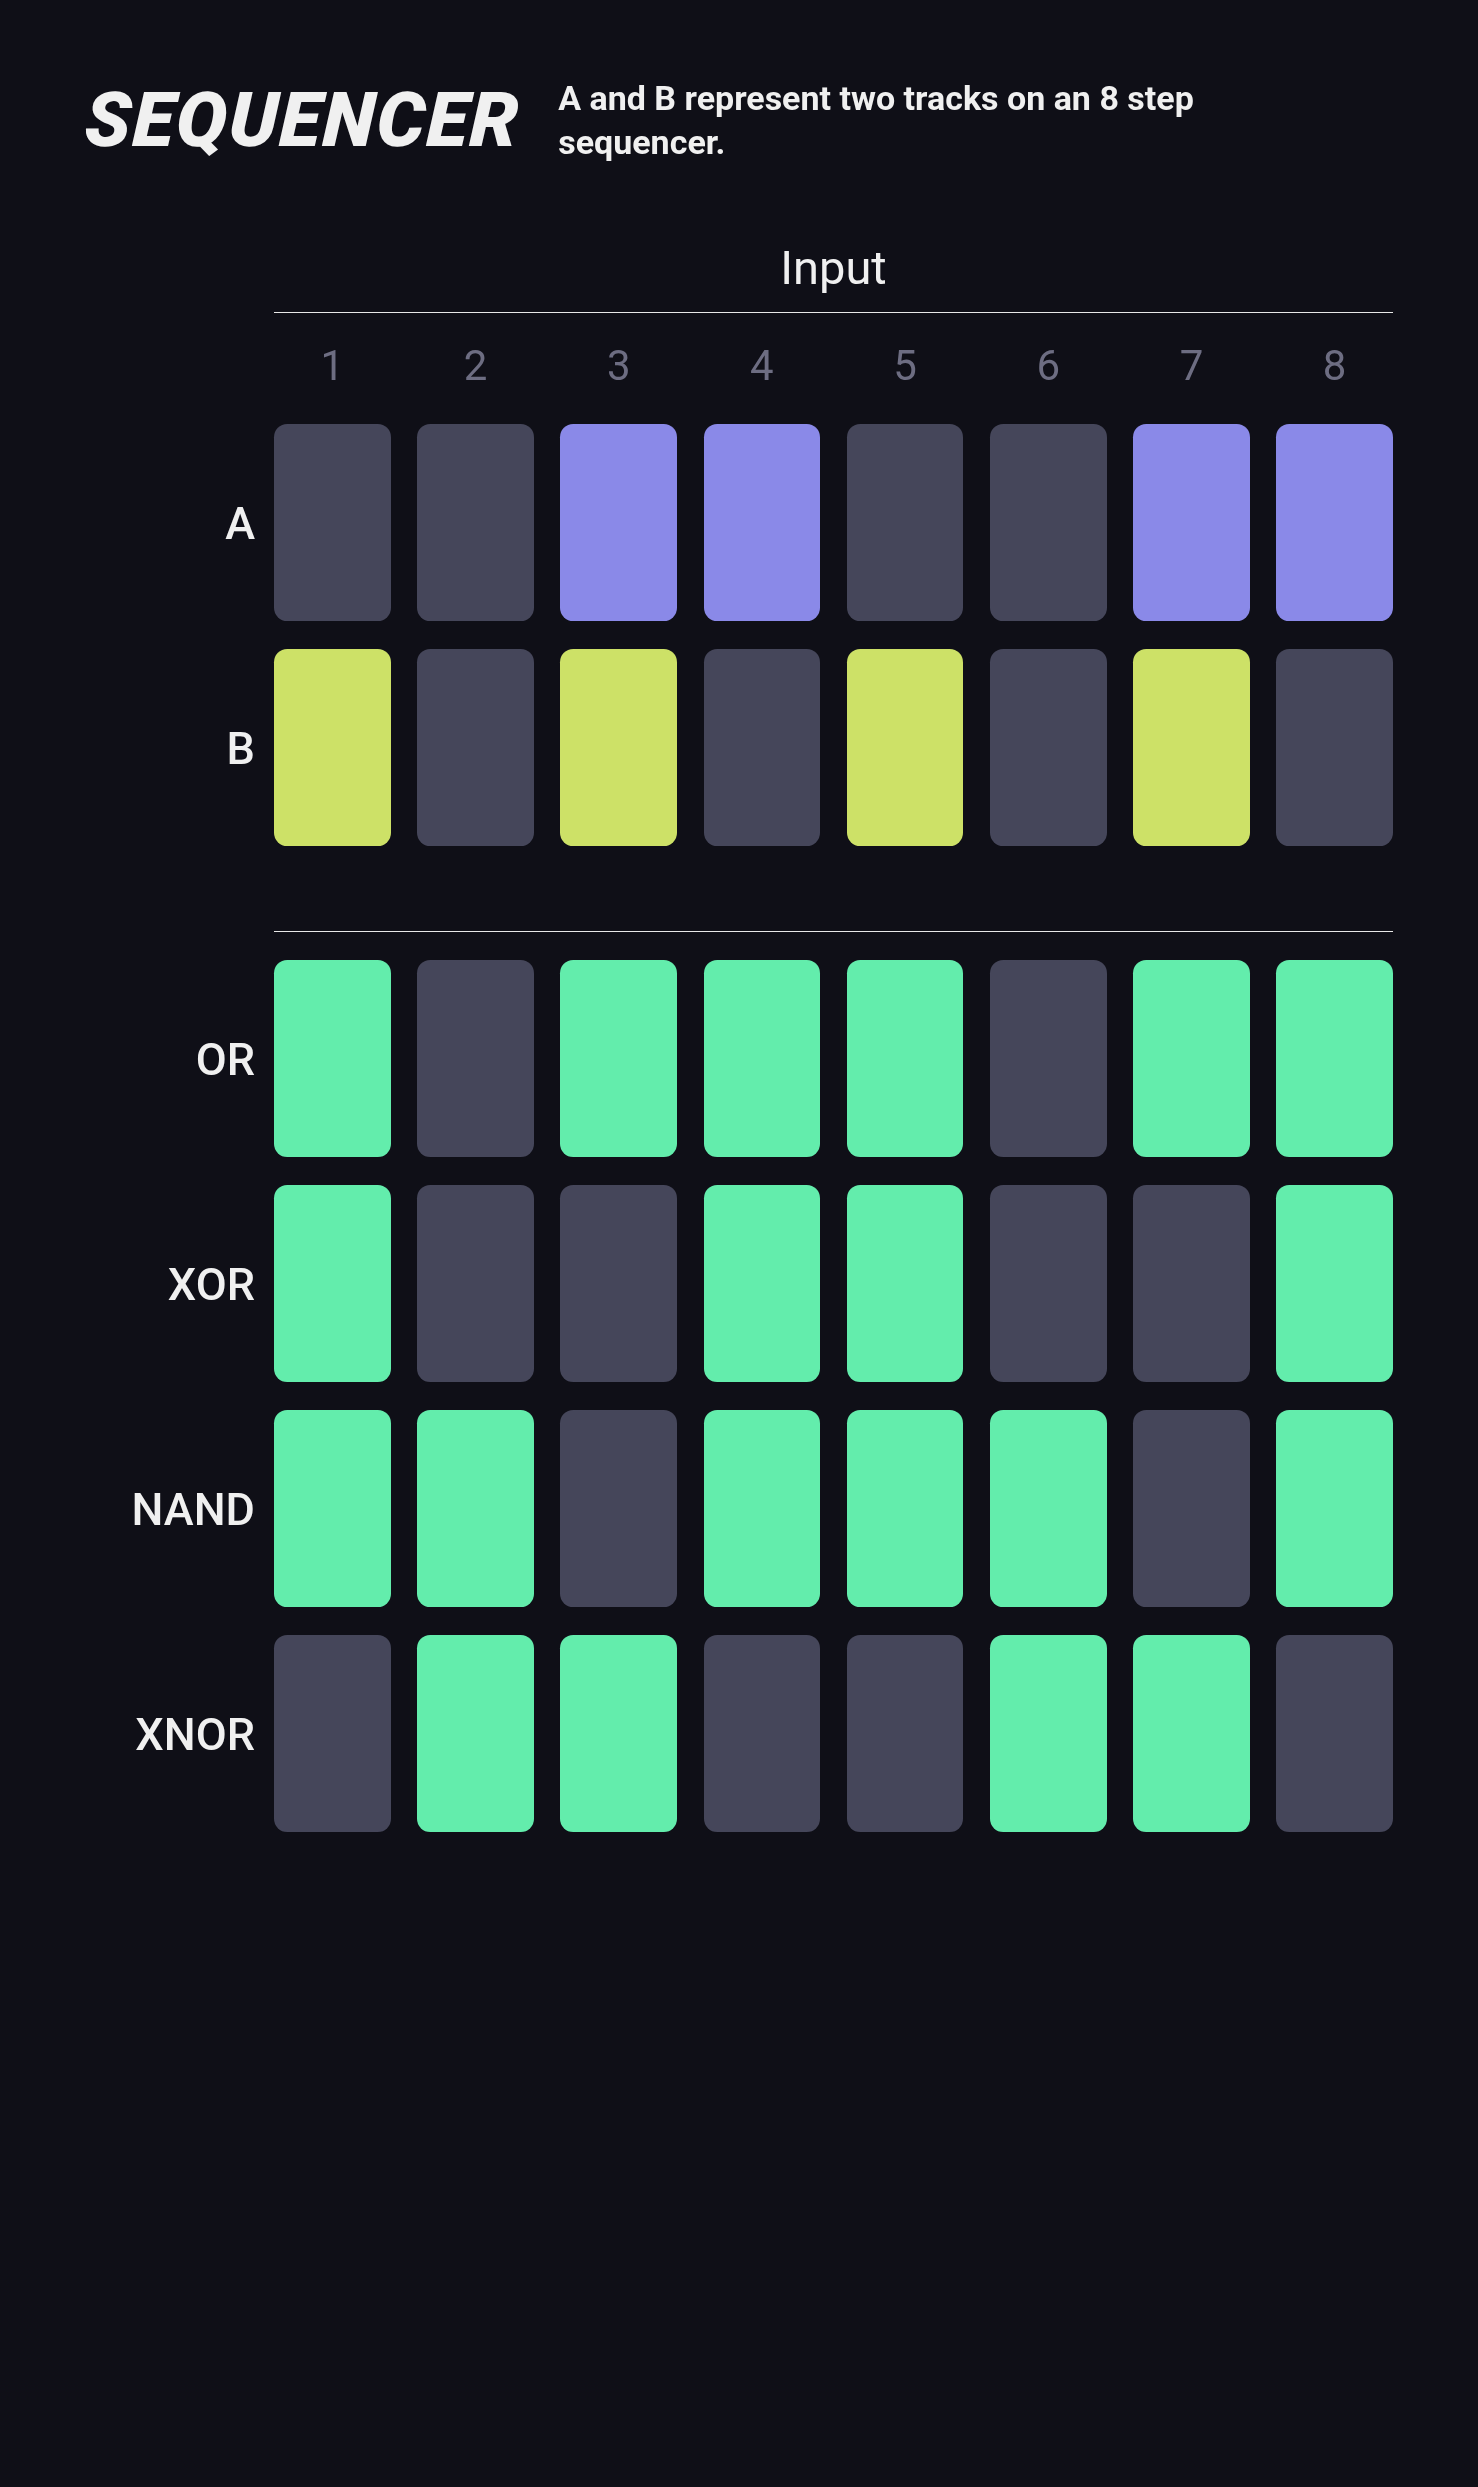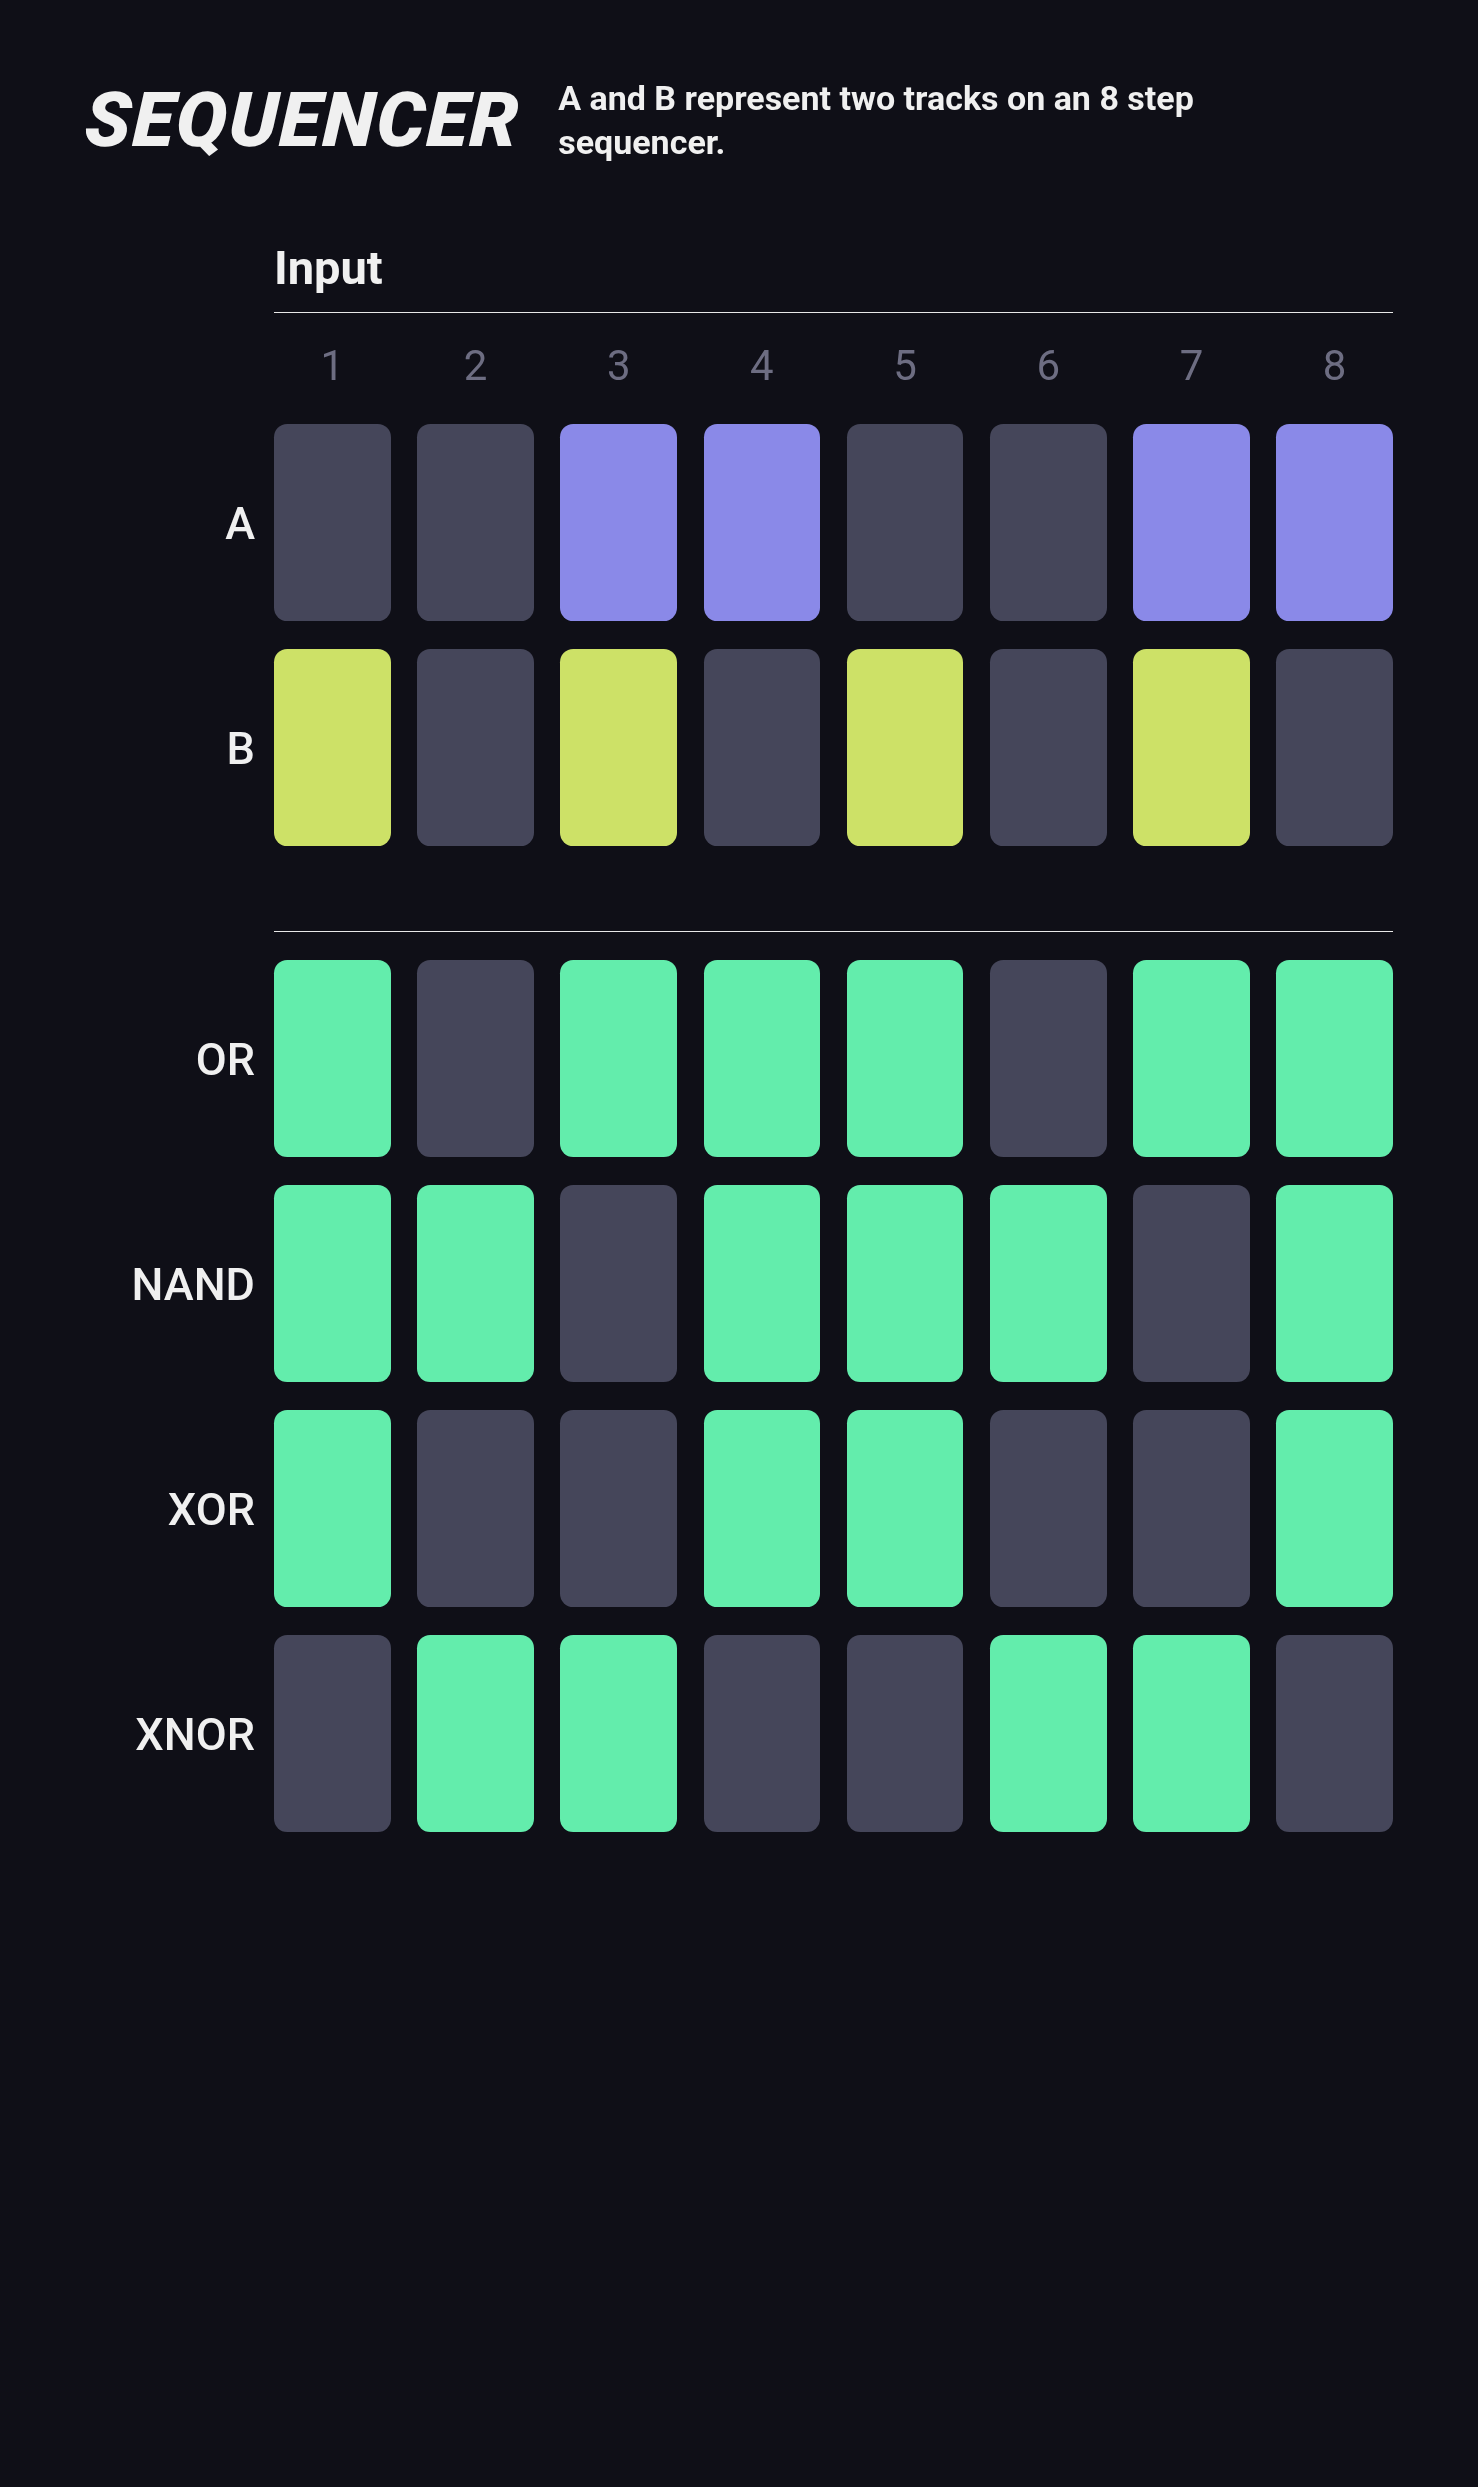--- a/index.html
+++ b/index.html
@@ -27,22 +27,23 @@
   }
   .subtitle {
     font-size: 34px;
     font-weight: 700;
     line-height: 1.3;
     max-width: 662px;
   }
 
   .section-heading {
     font-size: 47px;
-    font-weight: 700;
+    font-weight: 400;
     margin-bottom: 17px;
+    text-align: center;
   }
   .section-rule {
     border: none;
     border-top: 1.9px solid #e8e8e8;
     margin-bottom: 28px;
   }
 
   .grid-area {
     margin-left: 189px; 
     position: relative;
@@ -151,41 +152,41 @@
           <div class="cell"></div>
           <div class="cell mint"></div>
           <div class="cell mint"></div>
           <div class="cell mint"></div>
           <div class="cell"></div>
           <div class="cell mint"></div>
           <div class="cell mint"></div>
         </div>
       </div>
       <div class="row">
+        <div class="row-label">XOR</div>
+        <div class="cells">
+          <div class="cell mint"></div>
+          <div class="cell"></div>
+          <div class="cell"></div>
+          <div class="cell mint"></div>
+          <div class="cell mint"></div>
+          <div class="cell"></div>
+          <div class="cell"></div>
+          <div class="cell mint"></div>
+        </div>
+      </div>
+      <div class="row">
         <div class="row-label">NAND</div>
         <div class="cells">
           <div class="cell mint"></div>
           <div class="cell mint"></div>
           <div class="cell"></div>
           <div class="cell mint"></div>
           <div class="cell mint"></div>
           <div class="cell mint"></div>
-          <div class="cell"></div>
-          <div class="cell mint"></div>
-        </div>
-      </div>
-      <div class="row">
-        <div class="row-label">XOR</div>
-        <div class="cells">
-          <div class="cell mint"></div>
-          <div class="cell"></div>
-          <div class="cell"></div>
-          <div class="cell mint"></div>
-          <div class="cell mint"></div>
-          <div class="cell"></div>
           <div class="cell"></div>
           <div class="cell mint"></div>
         </div>
       </div>
       <div class="row">
         <div class="row-label">XNOR</div>
         <div class="cells">
           <div class="cell"></div>
           <div class="cell mint"></div>
           <div class="cell mint"></div>

